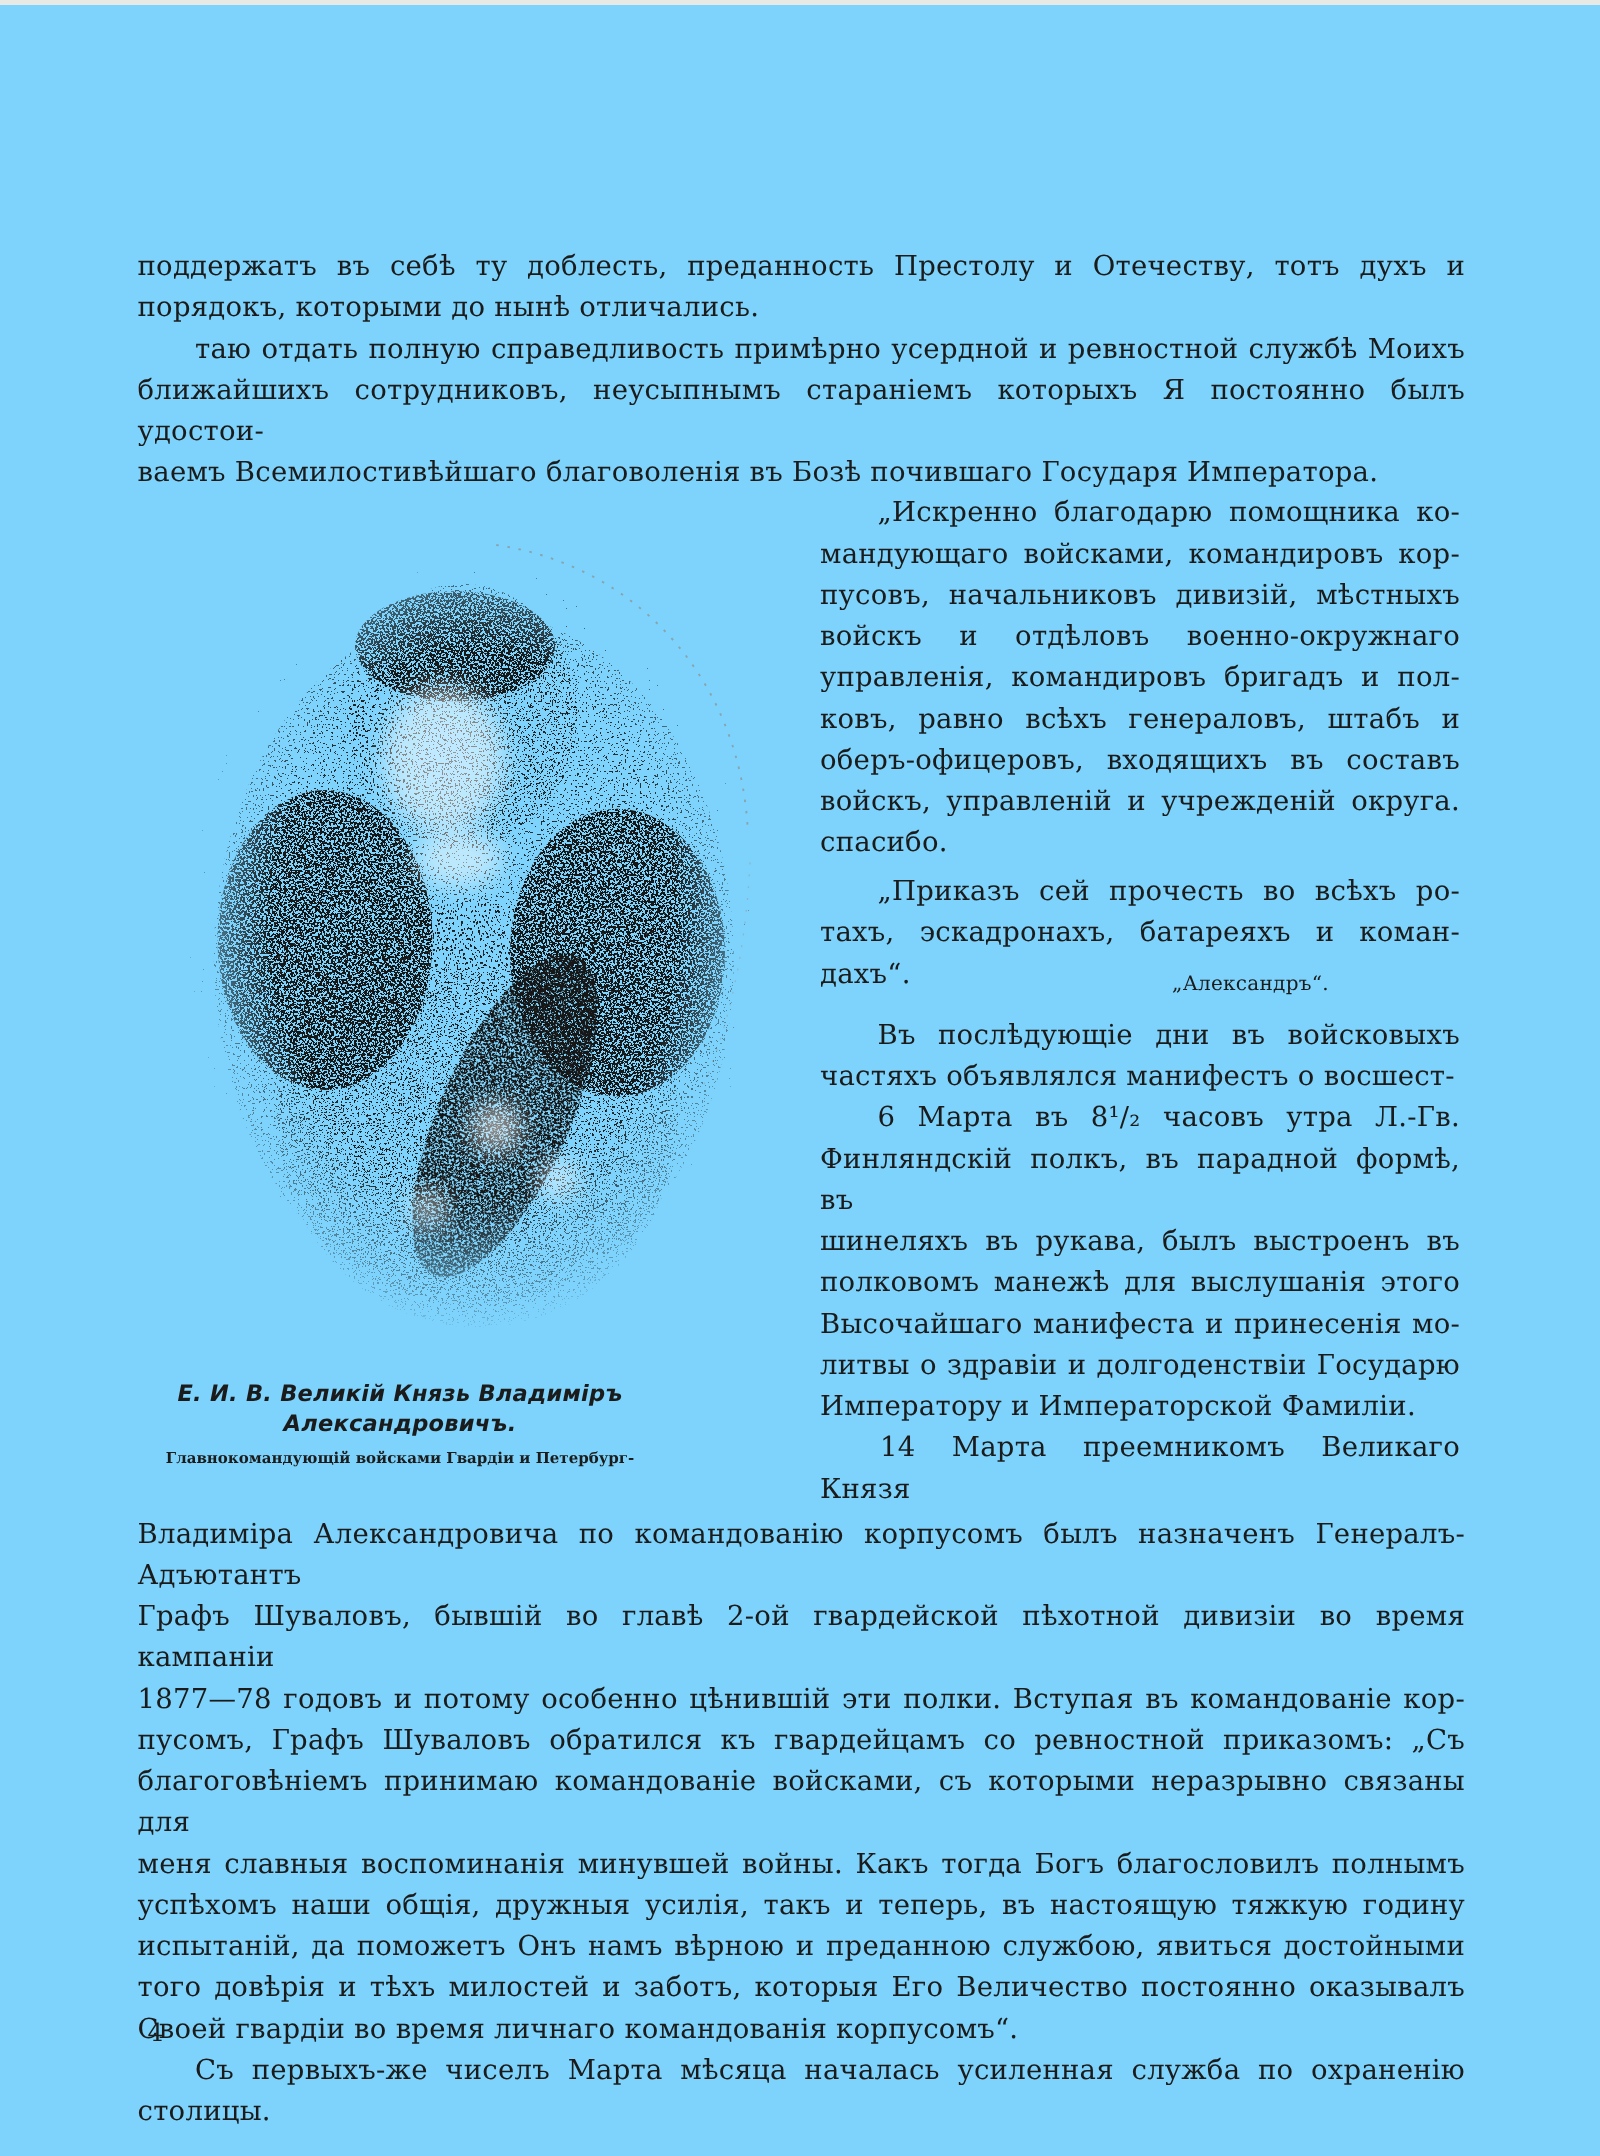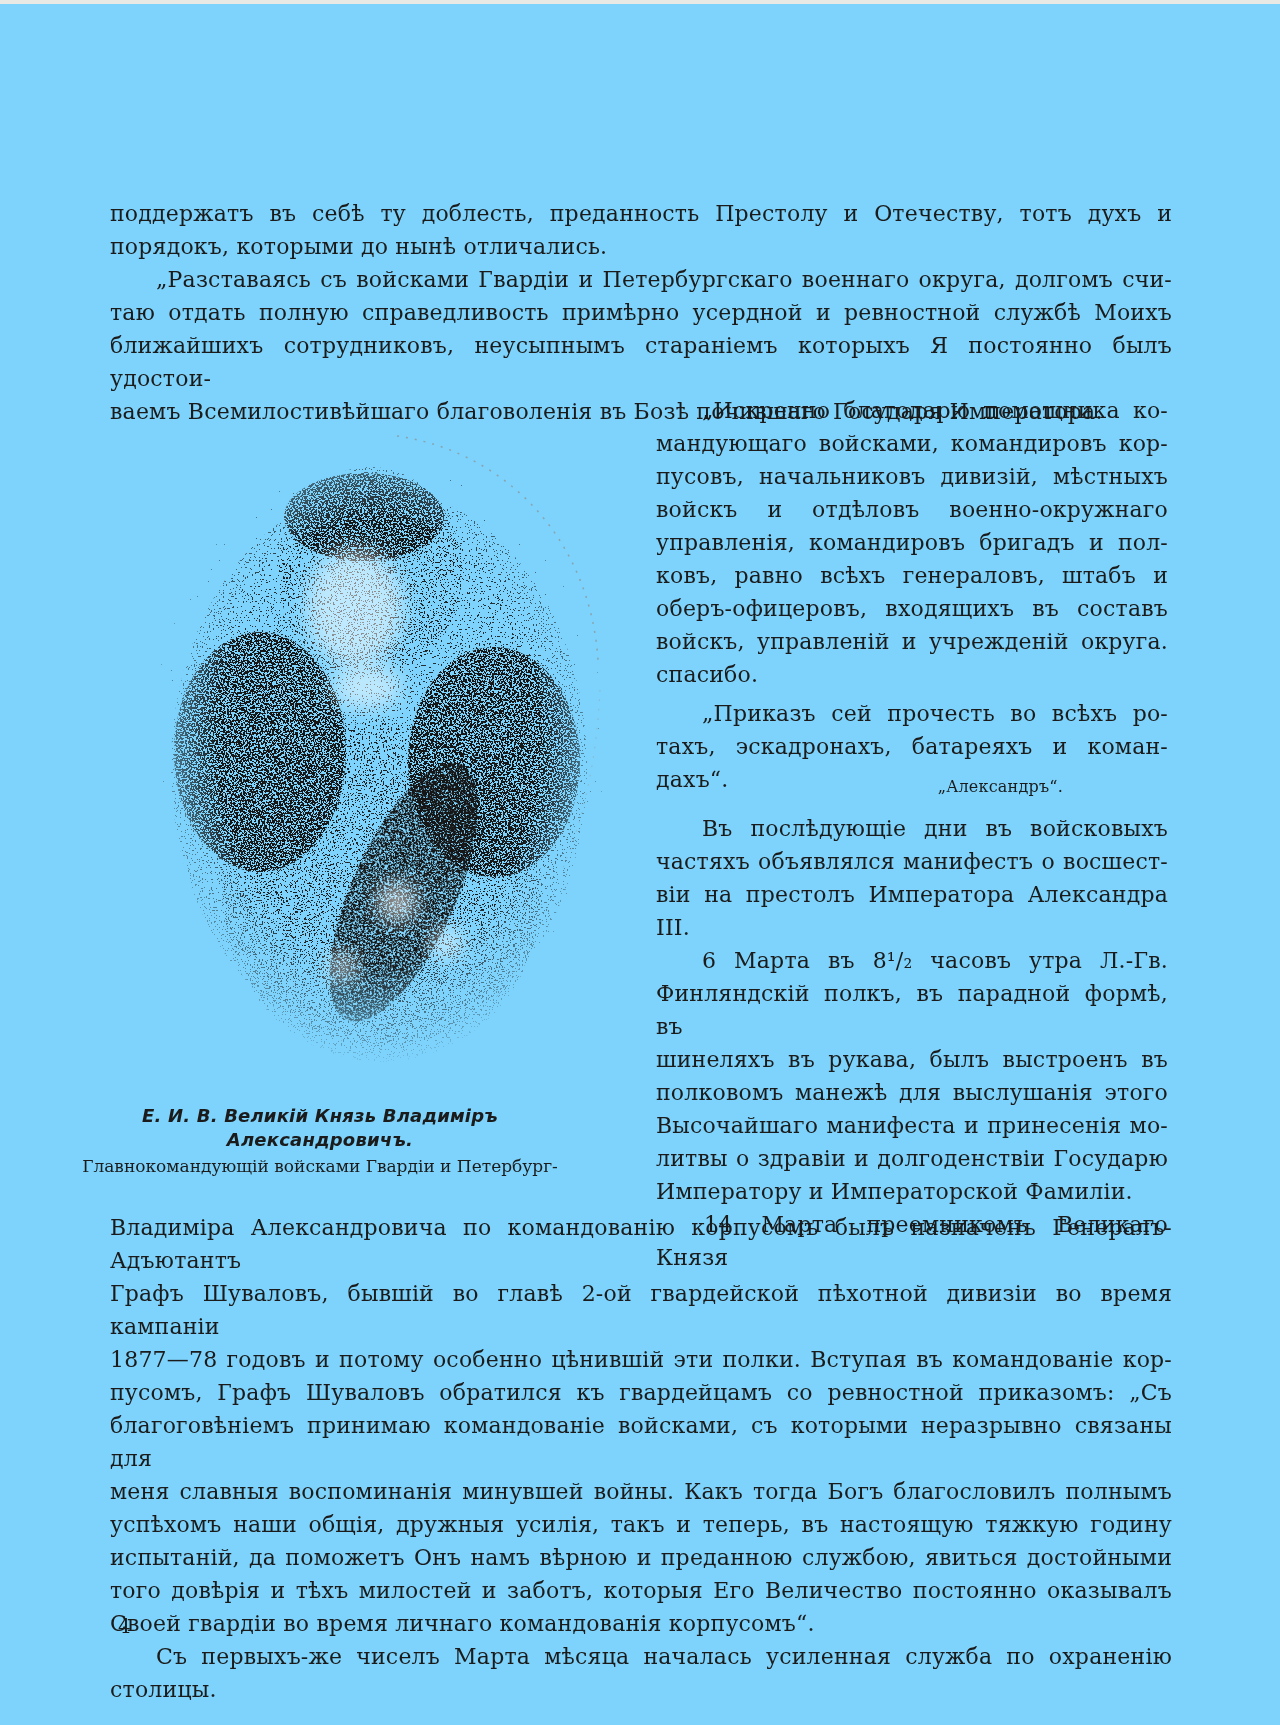--- a/index.html
+++ b/index.html
@@ -39,39 +39,38 @@
   .caption{
     position:absolute; left:80px; top:1100px; width:480px;
     text-align:center;
   }
   .caption-title{
     font-family:"DejaVu Sans", sans-serif;
     font-weight:bold; font-style:italic;
     font-size:18px; line-height:24px; letter-spacing:0.2px;
   }
   .caption-sub{
-    font-size:17px; line-height:23px; margin-top:3px;
+    font-size:12px; line-height:23px; margin-top:3px;font-weight:bold;
   }
   .pagenum{
     position:absolute; left:118px; top:1610px;
     font-size:20px;
   }
 </style>
 </head>
 <body>
 
 <div class="page">
 
   <div class="block intro">
     <div class="para endleft">
         <div class="ln j">поддержатъ въ себѣ ту доблесть, преданность Престолу и Отечеству, тотъ духъ и</div>
         <div class="ln j">порядокъ, которыми до нынѣ отличались.</div>
       </div>
     <div class="para endleft ind">
-        <div class="ln j">„Разставаясь съ войсками Гвардіи и Петербургскаго военнаго округа, долгомъ счи-</div>
         <div class="ln j">таю отдать полную справедливость примѣрно усердной и ревностной службѣ Моихъ</div>
         <div class="ln j">ближайшихъ сотрудниковъ, неусыпнымъ стараніемъ которыхъ Я постоянно былъ удостои-</div>
         <div class="ln j">ваемъ Всемилостивѣйшаго благоволенія въ Бозѣ почившаго Государя Императора.</div>
       </div>
   </div>
 
   <svg class="portrait" viewBox="0 0 474 652" role="img">
     <defs>
       <filter id="fLight" x="-2%" y="-2%" width="104%" height="104%">
         <feTurbulence type="fractalNoise" baseFrequency="0.62" numOctaves="2" seed="11" stitchTiles="stitch" result="n"></feTurbulence>
@@ -160,21 +159,20 @@
         <div class="ln j">„Приказъ сей прочесть во всѣхъ ро-</div>
         <div class="ln j">тахъ, эскадронахъ, батареяхъ и коман-</div>
       </div>
     <div class="ln row">
       <span>дахъ“.</span>
       <span class="signature">„Александръ“.</span>
     </div>
     <div class="para endleft ind m-after-p2">
         <div class="ln j">Въ послѣдующіе дни въ войсковыхъ</div>
         <div class="ln j">частяхъ объявлялся манифестъ о восшест-</div>
-        <div class="ln j">віи на престолъ Императора Александра III.</div>
       </div>
     <div class="para endleft ind">
         <div class="ln j">6 Марта въ 8¹/₂ часовъ утра Л.-Гв.</div>
         <div class="ln j">Финляндскій полкъ, въ парадной формѣ, въ</div>
         <div class="ln j">шинеляхъ въ рукава, былъ выстроенъ въ</div>
         <div class="ln j">полковомъ манежѣ для выслушанія этого</div>
         <div class="ln j">Высочайшаго манифеста и принесенія мо-</div>
         <div class="ln j">литвы о здравіи и долгоденствіи Государю</div>
         <div class="ln j">Императору и Императорской Фамиліи.</div>
       </div>

